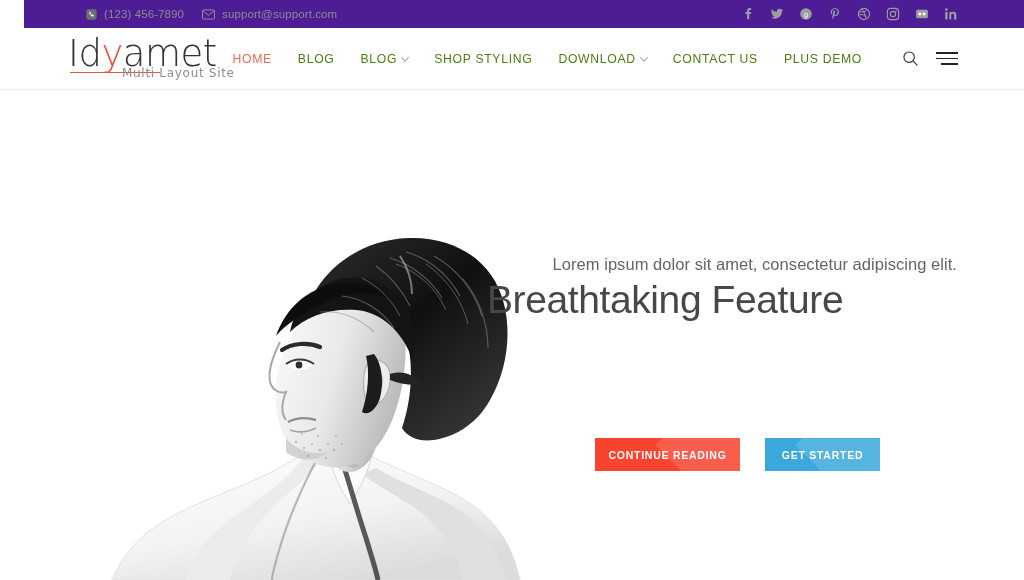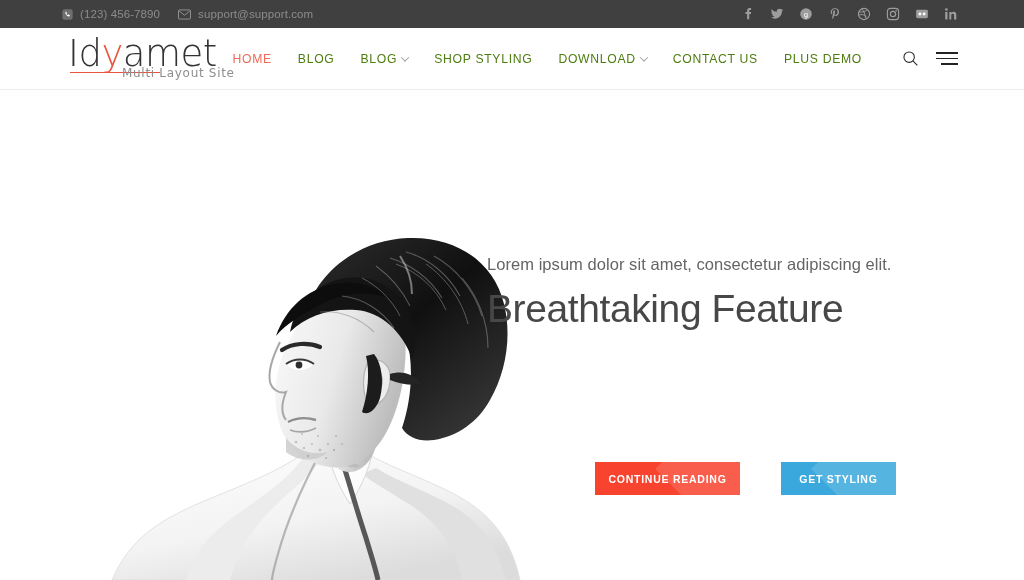--- a/index.html
+++ b/index.html
@@ -11,21 +11,22 @@
     font-family: "Liberation Sans", sans-serif;
     -webkit-font-smoothing: antialiased;
   }
 
   
   .topbar {
     height: 28px;
     display: flex;
     align-items: center;
     padding: 0 66px 0 62px;
-    background: #404040;
+    background: #4c1d95;
+    margin-left: 24px;
   }
   .topbar-left { display: flex; align-items: center; gap: 18px; }
   .contact-item {
     display: flex;
     align-items: center;
     gap: 7px;
     font-size: 11.5px;
     color: #8c8c8c;
     letter-spacing: .1px;
     white-space: nowrap;
@@ -139,37 +140,38 @@
     left: 487px;
     top: 165px;
     width: 470px;
   }
   .hero-sub {
     font-size: 16.5px;
     color: #656565;
     font-weight: 400;
     letter-spacing: .05px;
     white-space: nowrap;
-    margin-bottom: 9px;
+    margin-bottom: 0;
+    text-align: right;
   }
   .hero-title {
     font-size: 39px;
     font-weight: 400;
     color: #474747;
     letter-spacing: -0.4px;
     line-height: 52px;
     white-space: nowrap;
   }
 
   .hero-btns {
     position: absolute;
     left: 595px;
-    top: 372px;
-    display: flex;
-    gap: 41px;
+    top: 348px;
+    display: flex;
+    gap: 25px;
   }
   .btn {
     position: relative;
     overflow: hidden;
     height: 33px;
     display: flex;
     align-items: center;
     justify-content: center;
     color: #fff;
     font-size: 10.5px;
@@ -454,17 +456,17 @@
   <div class="hero-copy">
     <div class="hero-sub">Lorem ipsum dolor sit amet, consectetur adipiscing elit.</div>
     <div class="hero-title">Breathtaking Feature</div>
   </div>
 
   <div class="hero-btns">
     <button class="btn btn-primary">
       <span>CONTINUE READING</span>
     </button>
     <button class="btn btn-secondary">
-      <span>GET STYLING</span>
+      <span>GET STARTED</span>
     </button>
   </div>
 
 </div>
 
 </body></html>

